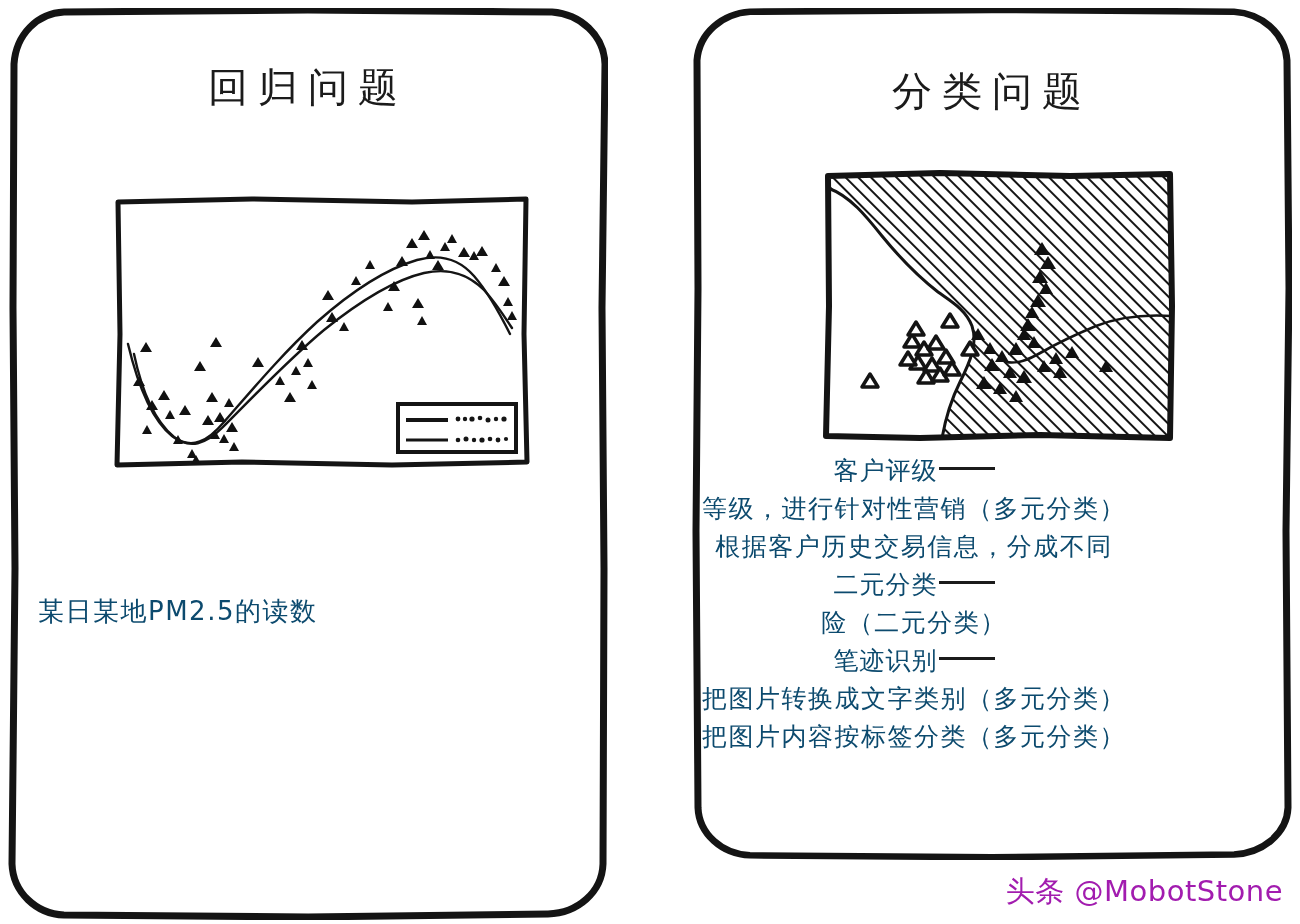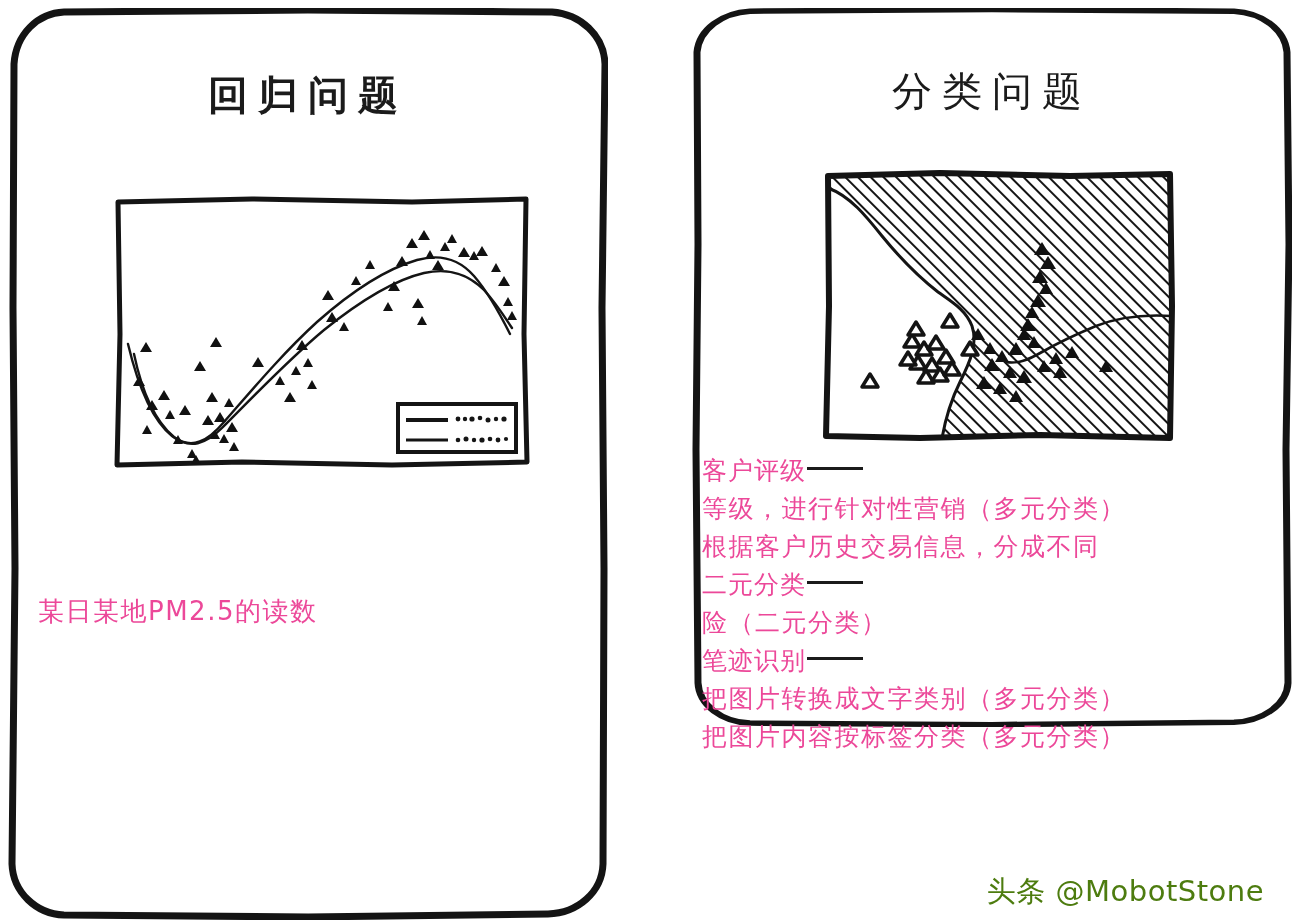--- a/index.html
+++ b/index.html
@@ -24,78 +24,79 @@
   }
   .card-svg {
     position: absolute;
     inset: 0;
     width: 100%;
     height: 100%;
     pointer-events: none;
   }
 
   #card-regression { left: 8px;  top: 8px; width: 600px; height: 912px; }
-  #card-classification { left: 692px; top: 8px; width: 600px; height: 719px; }
+  #card-classification { left: 692px; top: 8px; width: 600px; height: 852px; }
 
   
   .card-title {
     position: absolute;
     left: 0;
     right: 0;
     text-align: center;
     font-size: 40px;
     letter-spacing: 10px;
     color: #1b1b1b;
     font-family: "DejaVu Sans", "Liberation Sans", sans-serif;
     font-weight: 400;
     white-space: nowrap;
   }
-  #card-regression .card-title { top: 60px; font-weight: bold; }
+  #card-regression .card-title { top: 52px; }
   #card-classification .card-title { top: 56px; }
 
   
   .figure {
     position: absolute;
   }
   .figure svg { display: block; }
 
   #regression-figure { left: 104px; top: 186px; width: 420px; height: 275px; }
   #classification-figure { left: 128px; top: 158px; width: 358px; height: 280px; }
 
   
   .body-text {
     position: absolute;
-    color: #ec4899;
+    color: #0c4a6e;
     font-size: 25px;
     line-height: 38px;
     letter-spacing: 1.5px;
     white-space: nowrap;
+    text-align: center;
   }
   #regression-desc { left: 30px; top: 582px; font-size: 26px; line-height: 42px; }
   #regression-desc div { display: block; }
 
   #classification-list { left: 10px; top: 444px; }
   .cl-line { display: block; height: 38px; }
   .cl-head { letter-spacing: 1px; }
   .cl-rule {
     display: inline-block;
     width: 56px;
     height: 0;
     border-top: 3px solid #1b1b1b;
     vertical-align: 9px;
     margin-left: 1px;
   }
 
   
   #watermark {
     position: absolute;
-    right: 36px;
+    right: 17px;
     bottom: 12px;
     font-size: 29px;
-    color: #4d7c0f;
+    color: #a21caf;
     letter-spacing: 0.5px;
     font-family: "DejaVu Sans", "Liberation Sans", sans-serif;
     white-space: nowrap;
   }
 </style>
 </head>
 <body>
 
 <div id="page">
 

